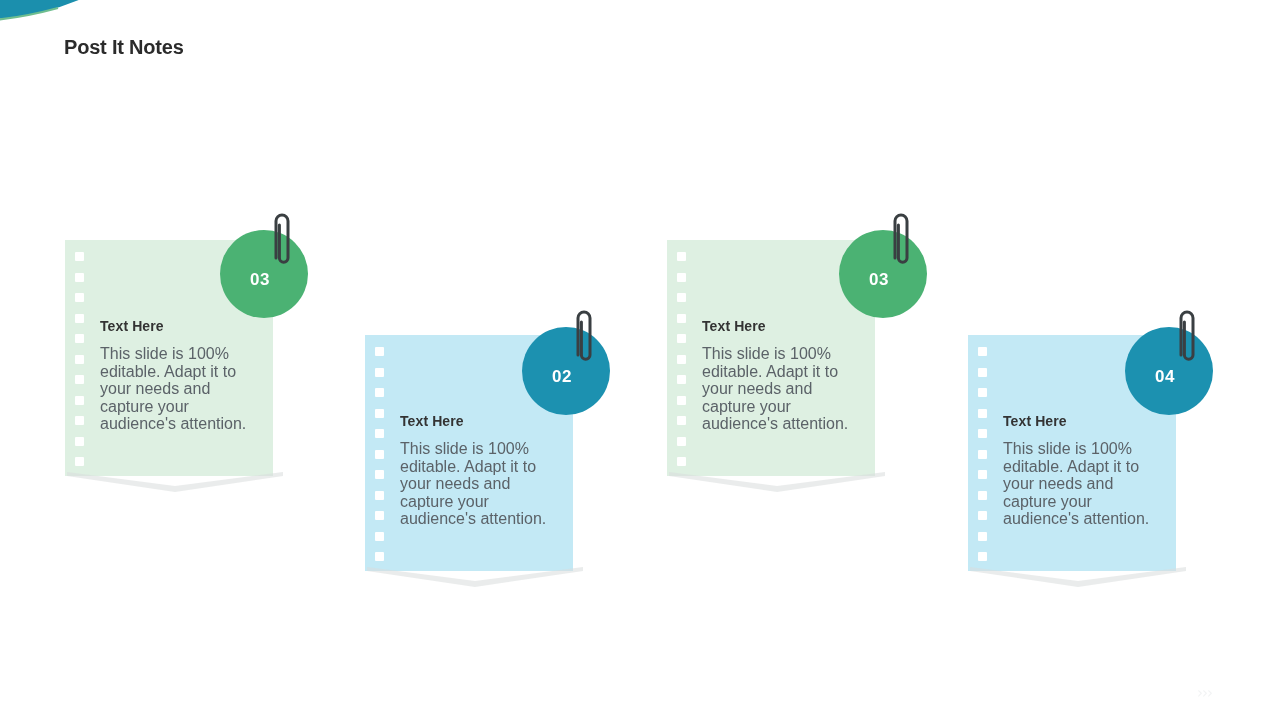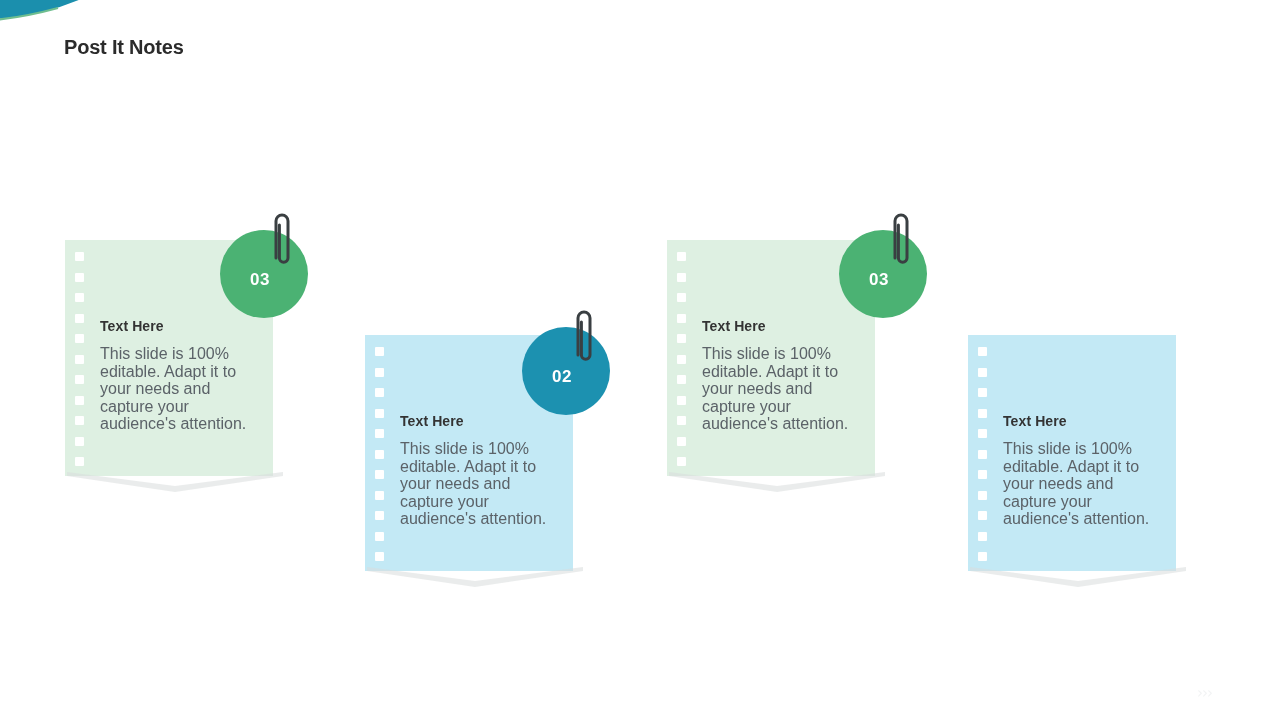--- a/index.html
+++ b/index.html
@@ -279,17 +279,23 @@
         <div class="hole"></div>
         <div class="hole"></div>
         <div class="hole"></div>
         <div class="hole"></div>
       </div>
       <div class="note-body">
         <p class="note-heading">Text Here</p>
         <p class="note-text">This slide is 100% editable. Adapt it to your needs and capture your audience's attention.</p>
       </div>
     </div>
+    <div class="badge" style="left:157px; top:-8px; background:#1C91B0;">
+      <span class="badge-num">04</span>
+      <svg class="clip" viewBox="0 0 24 62" xmlns="http://www.w3.org/2000/svg">
+        <path d="M6 50 V13 a6 6 0 0 1 12 0 V50 a4.3 4.3 0 0 1 -8.6 0 V17" fill="none" stroke="#3A3F42" stroke-width="3" stroke-linecap="round"></path>
+      </svg>
+    </div>
   </div>
 
   <div class="chevrons">›››</div>
 
 </div>
 
 </body></html>

